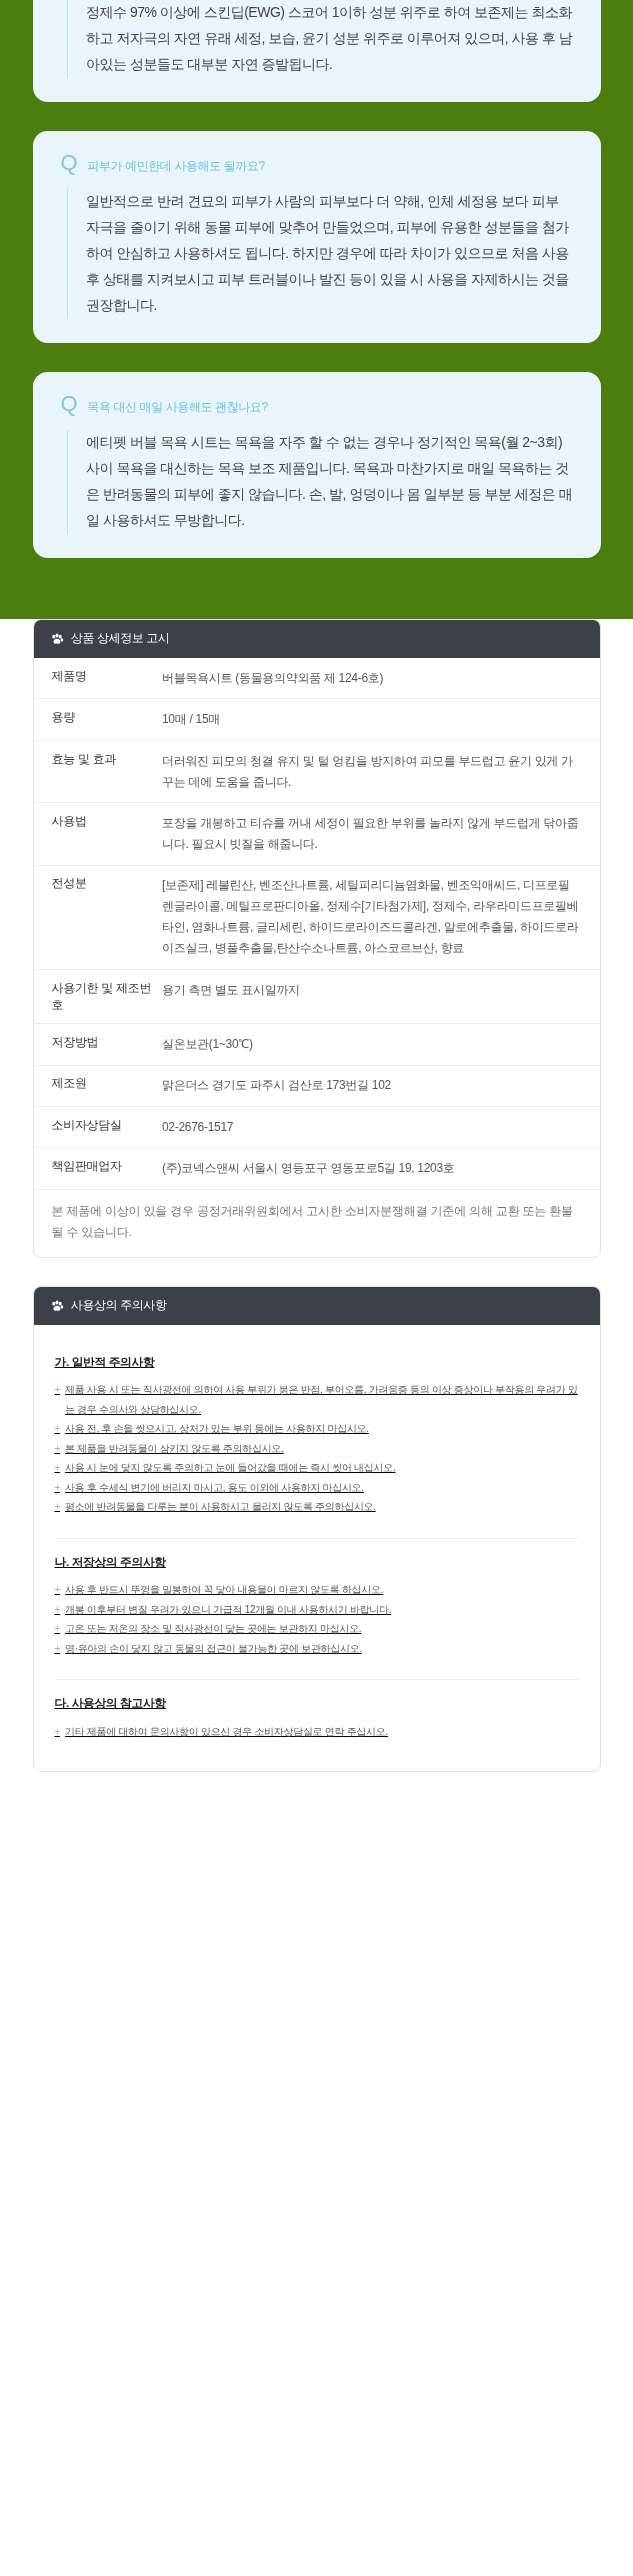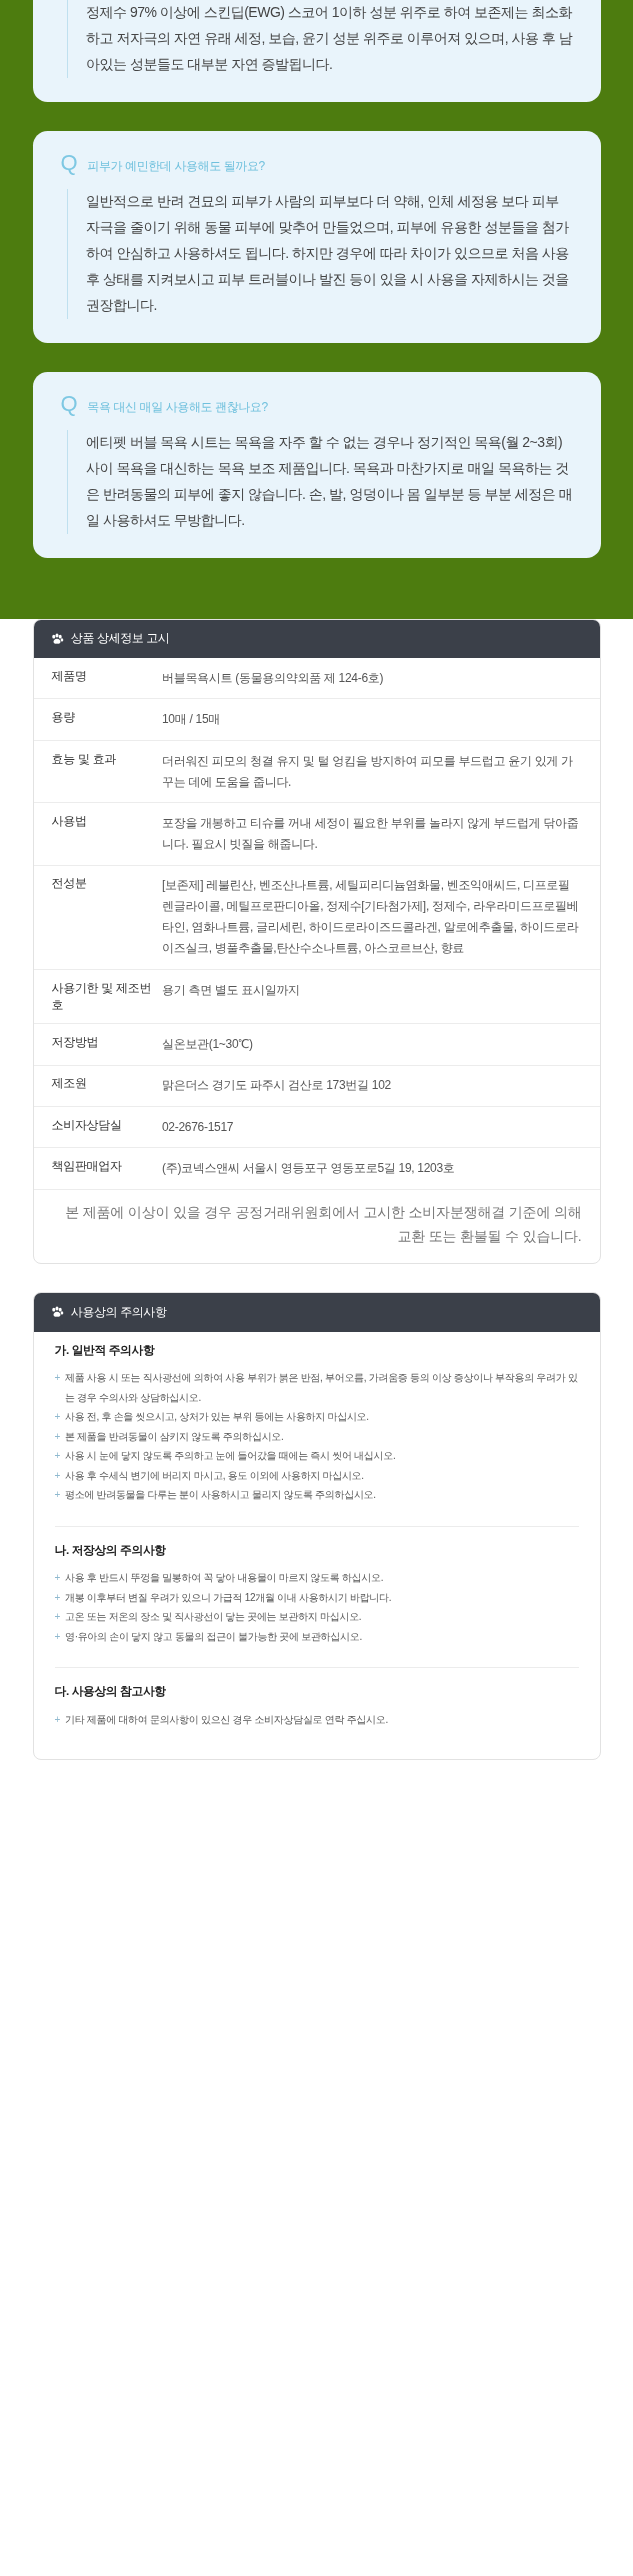--- a/index.html
+++ b/index.html
@@ -112,31 +112,31 @@
   }
   table.info td {
     padding: 9.7px 19.5px 9.7px 6.5px;
     vertical-align: top;
     line-height: 1.75;
     letter-spacing: -0.3px;
     color: #555555;
   }
   .table-note {
     padding: 11.4px 18px 14.6px 18px;
-    font-size: 14px;
+    font-size: 12px;
     color: #777777;
     line-height: 1.7;
     letter-spacing: -0.2px;
     border-top: 0.8px solid #ececec;
-    text-align: right;
   }
 
   
   .caution-body {
-    padding: 11px 21px 24px 21px;
+    padding: 30px 21px 24px 21px;
+    text-decoration: underline;
   }
   .caution-group { margin-bottom: 21px; }
   .caution-group:last-child { margin-bottom: 6px; }
   .caution-title {
     font-size: 11.8px;
     color: #222222;
     font-weight: bold;
     margin: 0 0 9.7px 0;
     letter-spacing: -0.4px;
   }

